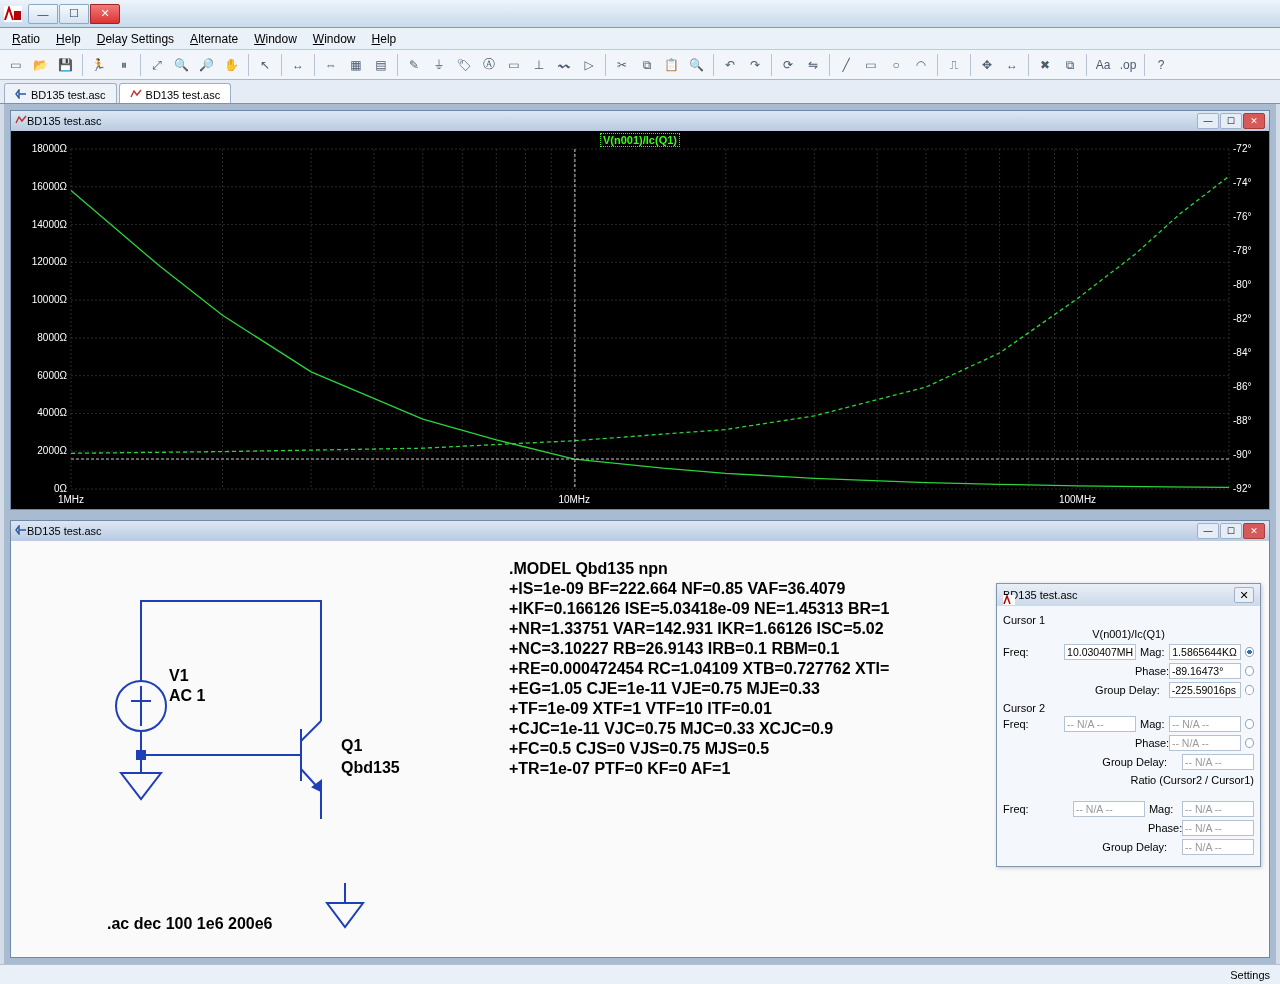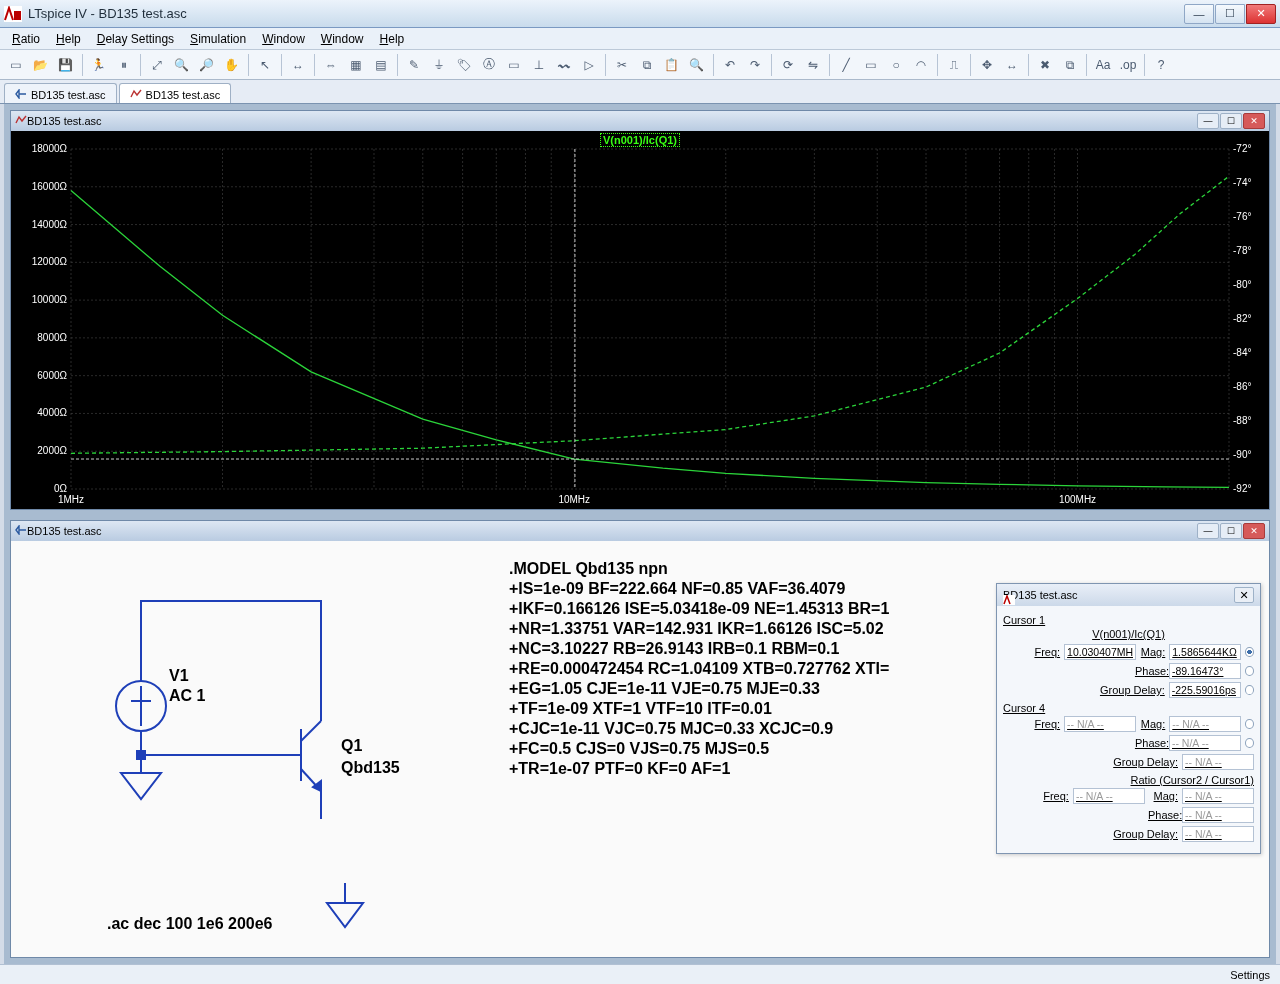--- a/index.html
+++ b/index.html
@@ -42,60 +42,59 @@
 .schematic { flex:1; background:#fafafa; position:relative; overflow:hidden;}
 .model-text { position:absolute; left:498px; top:18px; white-space:pre; font-size:16px; font-weight:bold; font-family:Arial, sans-serif; color:#000; line-height:1.25;}
 .acdir { position:absolute; left:96px; bottom:24px; font-size:16px; font-weight:bold; font-family: Arial, sans-serif;}
 .schematic svg { position:absolute; }
 
 
 .cursor-dlg { position:absolute; right:8px; top:42px; width:265px; border:1px solid #7f95b1; background:#f4f7fb; font-size:11px; box-shadow:1px 1px 4px rgba(0,0,0,.2);}
 .cursor-dlg .dlg-title { height:22px; background:linear-gradient(#e9eff8,#ccd9e9); display:flex; align-items:center; padding:0 6px; }
 .cursor-dlg .dlg-title span.t { flex:1; }
 .cursor-dlg .dlg-title .x { width:20px; height:16px; display:flex; align-items:center; justify-content:center; border:1px solid #9eb2c8; background:#eaeff6; border-radius:2px;}
-.cursor-dlg .body { padding:4px 6px 8px;text-decoration:underline; }
+.cursor-dlg .body { padding:4px 6px 8px; }
 .cursor-dlg .section-label { margin:4px 0 2px; }
 .cursor-dlg .tracelabel { text-align:center; margin-bottom:4px; }
 .cursor-dlg .row { display:flex; align-items:center; gap:4px; margin-bottom:3px; }
-.cursor-dlg .row .lbl { width:68px; text-align:right; }
+.cursor-dlg .row .lbl { width:68px; }
 .cursor-dlg .row input { width:72px; font-size:10.5px; height:16px; border:1px solid #b4c2d4; background:#fff; padding:0 2px; }
 .cursor-dlg .row input.na { color:#9a9a9a; }
 .cursor-dlg .row .radio { width:10px; height:10px; border:1px solid #8ba1bb; border-radius:50%; background:#fff; margin-left:auto;}
 .cursor-dlg .row .radio.on { background:radial-gradient(circle,#3b6daa 40%,#fff 45%); }
-.cursor-dlg .ratio { text-align:right; margin:4px 0 2px; }
+.cursor-dlg .ratio { text-align:right; margin:4px 0 15px; }
 
 .statusbar { position:absolute; left:0; right:0; bottom:0; height:20px; background:#eaf0f7; border-top:1px solid #b1c0d3; display:flex; justify-content:flex-end; align-items:center; padding:0 10px; font-size:11px;}
 
 
 .ico { display:inline-block; }
 </style>
 </head>
 <body>
 
 <div class="window-titlebar">
   <span class="app-icon">
     <svg width="18" height="16">
         <rect width="18" height="16" fill="#fff"></rect>
         <path d="M1 14 L5 2 L9 14" stroke="#b00" stroke-width="2" fill="none"></path>
         <rect x="10" y="5" width="7" height="9" fill="#b00"></rect>
       </svg>
   </span>
-  <span class="title">LTspice IV - BD135 test.asc</span>
   <div class="win-ctrl">
     <div class="win-btn">—</div>
     <div class="win-btn">☐</div>
     <div class="win-btn close">✕</div>
   </div>
 </div>
 
 <div class="menubar">
   <span>Ratio</span>
   <span>Help</span>
   <span>Delay Settings</span>
-  <span>Simulation</span>
+  <span>Alternate</span>
   <span>Window</span>
   <span>Window</span>
   <span>Help</span>
 </div>
 
 <div class="toolbar" id="toolbar">
     <div class="tbtn">
       <span class="ico" style="font-size:12px;color:#4a5a6f;">▭</span>
     </div>
     <div class="tbtn">
@@ -419,21 +418,21 @@
             <span class="radio"></span>
           </div>
           <div class="row">
             <span class="lbl"></span>
               <span style="width:25px"></span>
             <span class="lbl" style="width:77px">Group Delay:</span>
             <input value="-225.59016ps" style="">
             <span class="radio"></span>
           </div>
 
-          <div class="section-label">Cursor 4</div>
+          <div class="section-label">Cursor 2</div>
           <div class="row">
             <span class="lbl">Freq:</span>
             <input class="na" value="-- N/A --" style="">
             <span class="lbl" style="width:30px">Mag:</span>
             <input class="na" value="-- N/A --" style="">
             <span class="radio"></span>
           </div>
           <div class="row">
             <span class="lbl"></span>
               <span style="width:72px"></span>

